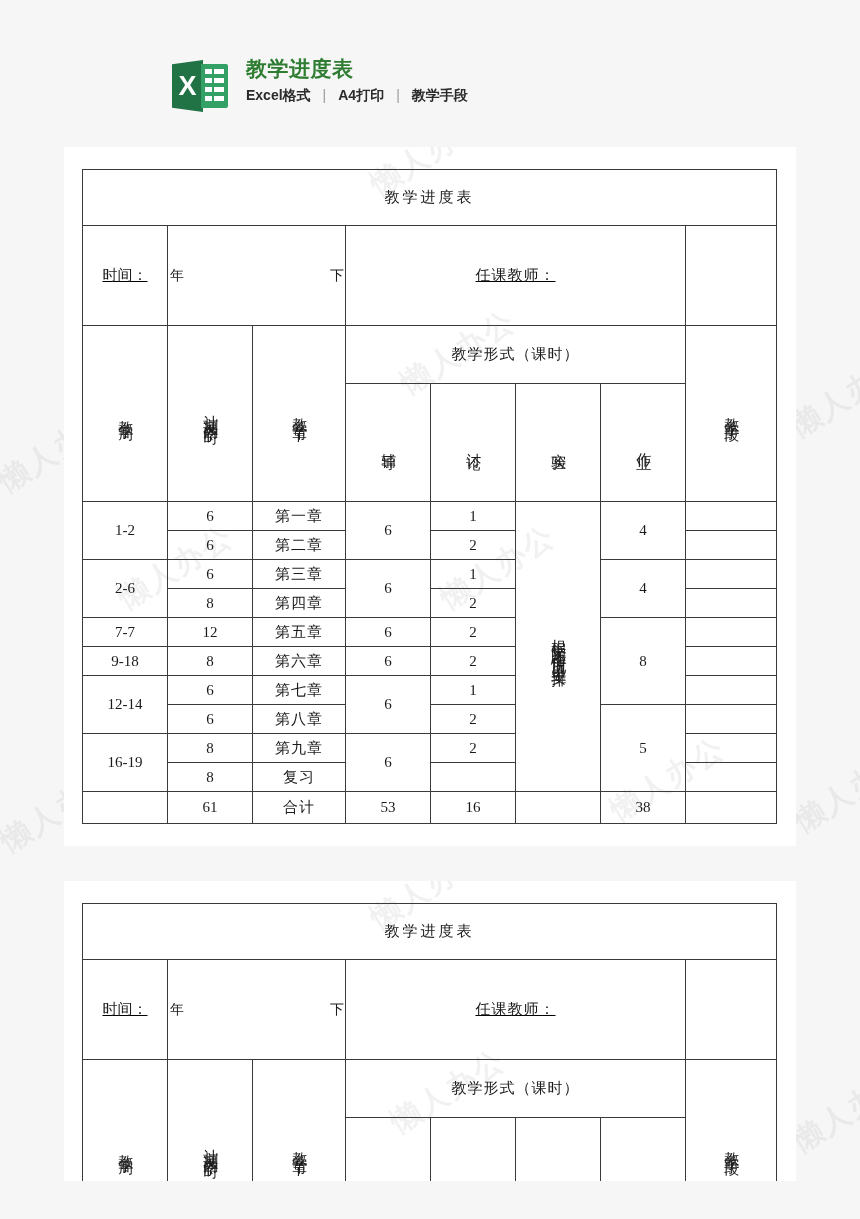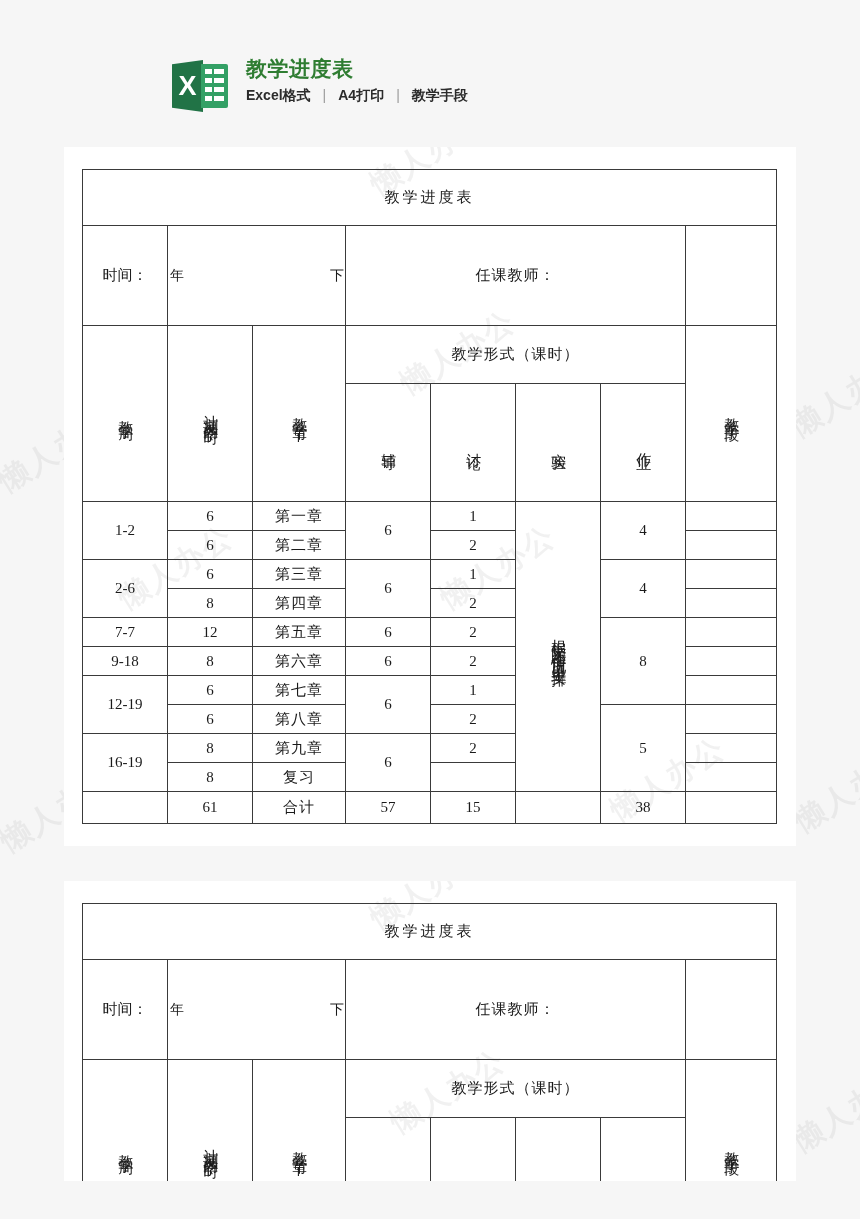--- a/index.html
+++ b/index.html
@@ -121,21 +121,21 @@
     padding: 0;
     font-size: 15px;
     background: transparent;
   }
   .t-title {
     font-size: 27px;
     height: 56px;
     letter-spacing: 3px;
     font-family: "Liberation Serif", serif;
   }
-  .t-info { height: 100px; position: relative; }
+  .t-info { height: 100px; position: relative; text-decoration: underline; }
   .lbl-left {
     text-align: left;
     padding-left: 8px;
     font-size: 14px;
   }
   .cell-clip {
     position: relative;
     overflow: hidden;
   }
   .clip-l {
@@ -317,21 +317,21 @@
       <tr class="rowh">
         <td>9-18</td>
         <td class="num-r">8</td>
         <td class="chap">第六章</td>
         <td>6</td>
         <td>2</td>
         <td></td>
       </tr>
 
       <tr class="rowh">
-        <td rowspan="2">12-19</td>
+        <td rowspan="2">12-14</td>
         <td class="num-r">6</td>
         <td class="chap">第七章</td>
         <td rowspan="2">6</td>
         <td>1</td>
         <td></td>
       </tr>
       <tr class="rowh">
         <td class="num-r">6</td>
         <td class="chap">第八章</td>
         <td>2</td>
@@ -351,22 +351,22 @@
         <td class="num-r">8</td>
         <td class="chap">复习</td>
         <td></td>
         <td></td>
       </tr>
 
       <tr class="totalrow">
         <td></td>
         <td>61</td>
         <td class="chap">合计</td>
-        <td>57</td>
-        <td>15</td>
+        <td>53</td>
+        <td>16</td>
         <td></td>
         <td>38</td>
         <td></td>
       </tr>
     </tbody>
   </table>
 </div>
 
 <div class="paper" id="paper-2">
   <div class="wm" style="left:300px; top:-14px;">懒人办公</div>

